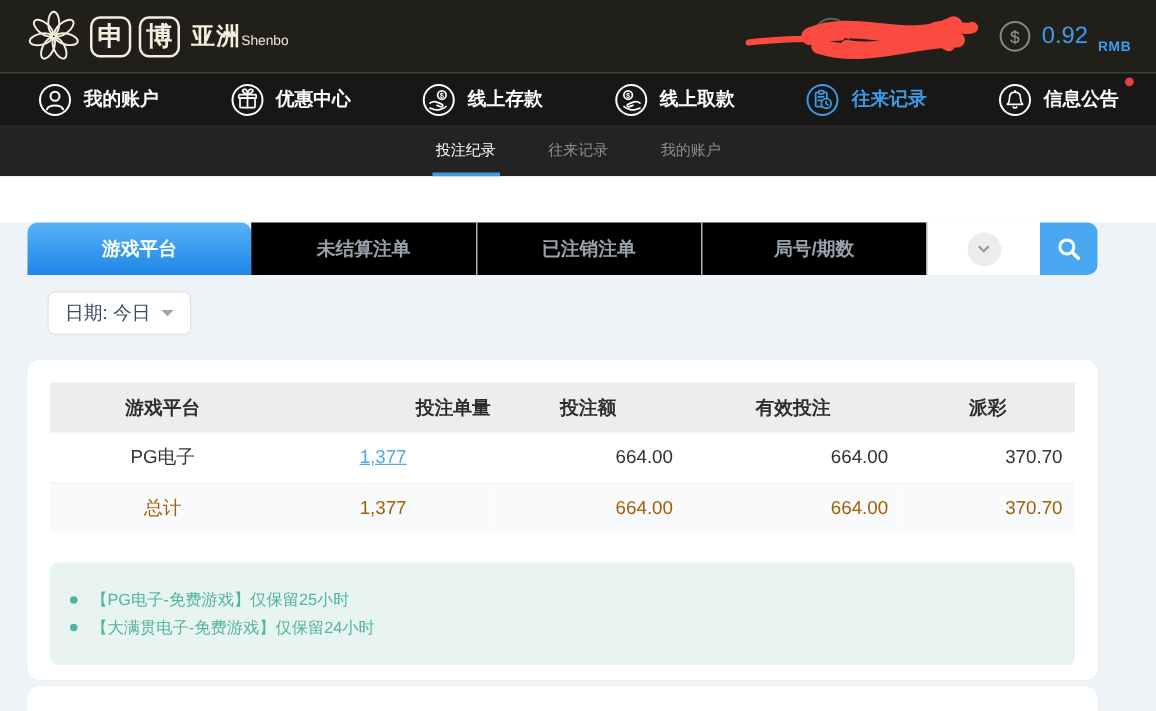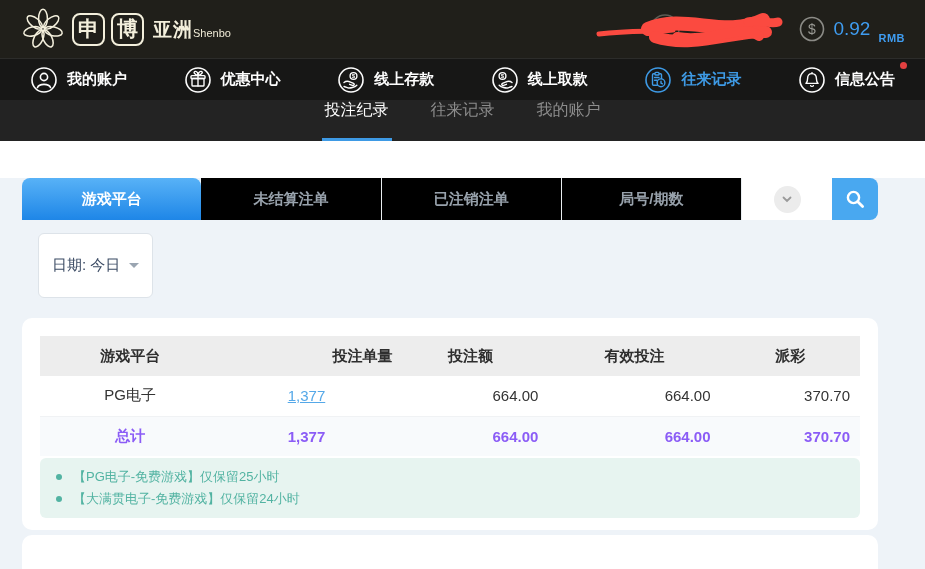--- a/index.html
+++ b/index.html
@@ -31,22 +31,22 @@
   .nav-item { position:relative; display:flex; align-items:center; gap:9px; color:#fdfdfd;
               font-size:15px; font-weight:bold; cursor:pointer; }
   .nav-item .nav-icon { width:28px; height:28px; display:block; }
   .nav-item.active { color:#3e9ae5; }
   .nav-badge { position:absolute; top:-4px; right:-12px; width:7px; height:7px;
                border-radius:50%; background:#e34040; }
 
   
   .subnav { height:41px; background:#232323; display:flex; align-items:stretch;
             justify-content:center; gap:36px; }
-  .subnav-tab { position:relative; display:flex; padding:0 3px;
-                font-size:16px; color:#8c8c8c; cursor:pointer; }
+  .subnav-tab { position:relative; display:flex; align-items:center; padding:0 3px;
+                font-size:12px; color:#8c8c8c; cursor:pointer; }
   .subnav-tab.active { color:#fff; }
   .subnav-tab.active::after { content:''; position:absolute; left:0; right:0; bottom:0;
                               height:3px; background:#3e9ae5; }
   .white-strip { height:7px; background:#fff; }
 
   
   .content { height:421px; background:#eef3f8; }
   .tabs-row { display:flex; height:42px; margin:30px 47px 0 22px; }
   .ftab { flex:1 1 0; background:#000000; display:flex; align-items:center; justify-content:center;
           font-size:15px; font-weight:bold; color:#98a2ac; border-right:1px solid #e9edf0;
@@ -54,39 +54,39 @@
   .ftab:first-child { border-radius:8px 0 0 0; }
   .ftab.active { background:linear-gradient(180deg,#58b2f7,#1e86e7); color:#fff;
                  border-radius:8px 8px 0 0; border-right:none; }
   .dropdown-cell { width:90px; background:#fff; display:flex; align-items:center;
                    justify-content:center; cursor:pointer; }
   .chev-circle { width:27px; height:27px; border-radius:50%; background:#ececec;
                  display:flex; align-items:center; justify-content:center; color:#9a9a9a; }
   .search-btn { width:46px; background:#49a8f0; border:none; border-radius:0 8px 8px 0;
                 display:flex; align-items:center; justify-content:center; cursor:pointer; }
 
-  .date-chip { display:inline-flex; align-items:center; margin:13px 0 0 38px; padding:22px 13px;
+  .date-chip { display:inline-flex; align-items:center; margin:13px 0 0 38px; padding:7px 13px;
                background:#fff; border:1px solid #dde3e9; border-radius:6px; color:#3a4a63;
                font-size:15px; cursor:pointer;justify-content:flex-end; }
   .caret-down { width:0; height:0; border-left:5px solid transparent; border-right:5px solid transparent;
                 border-top:5px solid #9aa5b1; margin-left:9px; }
 
   
   .card { margin:20px 47px 0 22px; background:#fff; border-radius:10px; padding:18px 18px 12px 18px; }
   table { width:100%; border-collapse:collapse; }
   thead th { background:#ededed; height:40px; font-size:15px; font-weight:bold; color:#2e2e2e;
              text-align:center; }
   tbody td { height:40px; font-size:15px; color:#333; }
   td.center, th.center { text-align:center; }
   td.num { text-align:right; padding-right:10px; }
   tr.data-row td { border-bottom:1px solid #f0f2f4; }
-  tr.total-row td { background:#f8fafc; font-weight:bold; color:#8b5cf6; }
+  tr.total-row td { background:#f8fafc; font-weight:normal; color:#a16207; }
   a.count-link { color:#55a8e8; text-decoration:underline; cursor:pointer; }
 
-  .notes { margin-top:2px; background:#e7f4f0; border-radius:6px; padding:8px 16px; }
+  .notes { margin-top:24px; background:#e7f4f0; border-radius:6px; padding:19px 16px; }
   .note-line { display:flex; align-items:center; color:#52b3a2; font-size:13px; line-height:22px; }
   .note-bullet { width:6px; height:6px; border-radius:50%; background:#52b3a2; margin-right:11px; flex:none; }
 
   .card-bottom { margin:5px 47px 0 22px; background:#fff; border-radius:10px 10px 0 0; height:80px; }
 
   svg { display:block; }
 </style>
 </head>
 <body>
 

